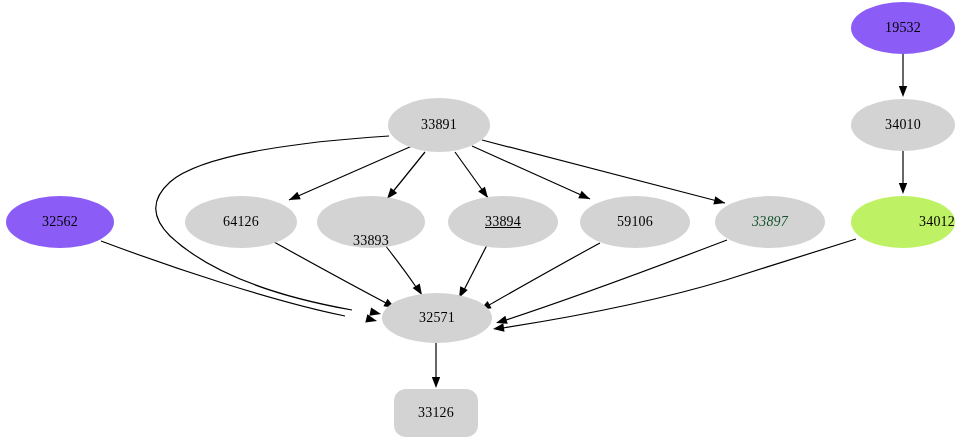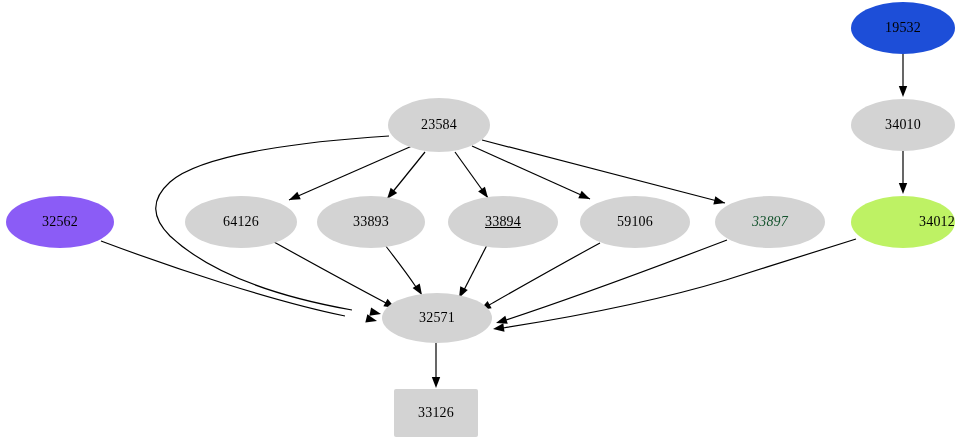--- a/index.html
+++ b/index.html
@@ -35,21 +35,21 @@
     color: #000000;
     font-size: 14px;
     line-height: 1;
     letter-spacing: 0.2px;
     user-select: none;
   }
   .node.ellipse {
     border-radius: 50%;
   }
   .node.box {
-    border-radius: 2px;
+    border-radius: 12px;
   }
   .node-label {
     pointer-events: none;
   }
 </style>
 </head>
 <body>
 
 <div id="graph-canvas">
   <svg id="edge-layer" viewBox="0 0 959 443">
@@ -113,41 +113,41 @@
         <path d="M 903,151 L 903,185" fill="none" stroke="#000000" stroke-width="1.2"></path>
         <polygon points="0,0 -11,-4.2 -11,4.2" fill="#000000" transform="translate(903,194) rotate(90)"></polygon>
       </g>
       <g>
         <path d="M 436,343 L 436,379" fill="none" stroke="#000000" stroke-width="1.2"></path>
         <polygon points="0,0 -11,-4.2 -11,4.2" fill="#000000" transform="translate(436,388) rotate(90)"></polygon>
       </g>
     </svg>
   <div id="node-layer">
       <div class="node ellipse" style="left: 388px; top: 98px; width: 102px; height: 54px; background: rgb(211, 211, 211); color: rgb(0, 0, 0);">
-        <span class="node-label">23584</span>
+        <span class="node-label">33891</span>
       </div>
       <div class="node ellipse" style="left: 6px; top: 196px; width: 108px; height: 52px; background: #8b5cf6; color: rgb(0, 0, 0);">
         <span class="node-label">32562</span>
       </div>
       <div class="node ellipse" style="left: 185px; top: 196px; width: 112px; height: 52px; background: rgb(211, 211, 211); color: rgb(0, 0, 0);">
         <span class="node-label">64126</span>
       </div>
-      <div class="node ellipse" style="left: 317px; top: 196px; width: 108px; height: 52px; background: rgb(211, 211, 211); color: rgb(0, 0, 0);">
+      <div class="node ellipse" style="left: 317px; top: 196px; width: 108px; height: 52px; background: rgb(211, 211, 211); color: rgb(0, 0, 0); align-items: flex-end;">
         <span class="node-label">33893</span>
       </div>
       <div class="node ellipse" style="left: 448px; top: 196px; width: 110px; height: 52px; background: rgb(211, 211, 211); color: rgb(0, 0, 0); text-decoration: underline;">
         <span class="node-label">33894</span>
       </div>
       <div class="node ellipse" style="left: 580px; top: 196px; width: 110px; height: 52px; background: rgb(211, 211, 211); color: rgb(0, 0, 0);">
         <span class="node-label">59106</span>
       </div>
       <div class="node ellipse" style="left: 715px; top: 196px; width: 110px; height: 52px; background: rgb(211, 211, 211); color: #14532d; font-style: italic;">
         <span class="node-label">33897</span>
       </div>
-      <div class="node ellipse" style="left: 851px; top: 2px; width: 104px; height: 52px; background: #1d4ed8; color: rgb(0, 0, 0);">
+      <div class="node ellipse" style="left: 851px; top: 2px; width: 104px; height: 52px; background: #8b5cf6; color: rgb(0, 0, 0);">
         <span class="node-label">19532</span>
       </div>
       <div class="node ellipse" style="left: 851px; top: 99px; width: 104px; height: 52px; background: rgb(211, 211, 211); color: rgb(0, 0, 0);">
         <span class="node-label">34010</span>
       </div>
       <div class="node ellipse" style="left: 851px; top: 196px; width: 104px; height: 52px; background: #bef264; color: rgb(0, 0, 0); justify-content: flex-end;">
         <span class="node-label">34012</span>
       </div>
       <div class="node ellipse" style="left: 382px; top: 293px; width: 110px; height: 50px; background: rgb(211, 211, 211); color: rgb(0, 0, 0);">
         <span class="node-label">32571</span>

